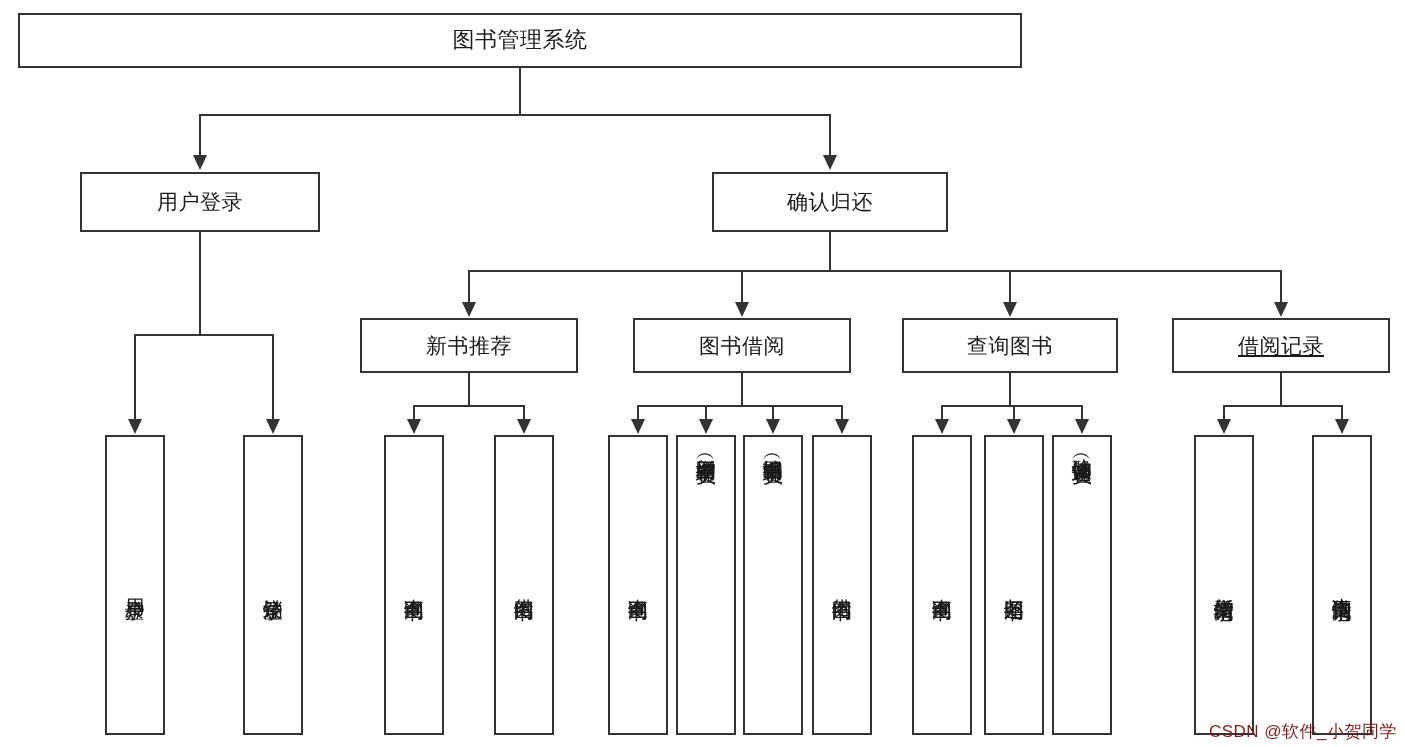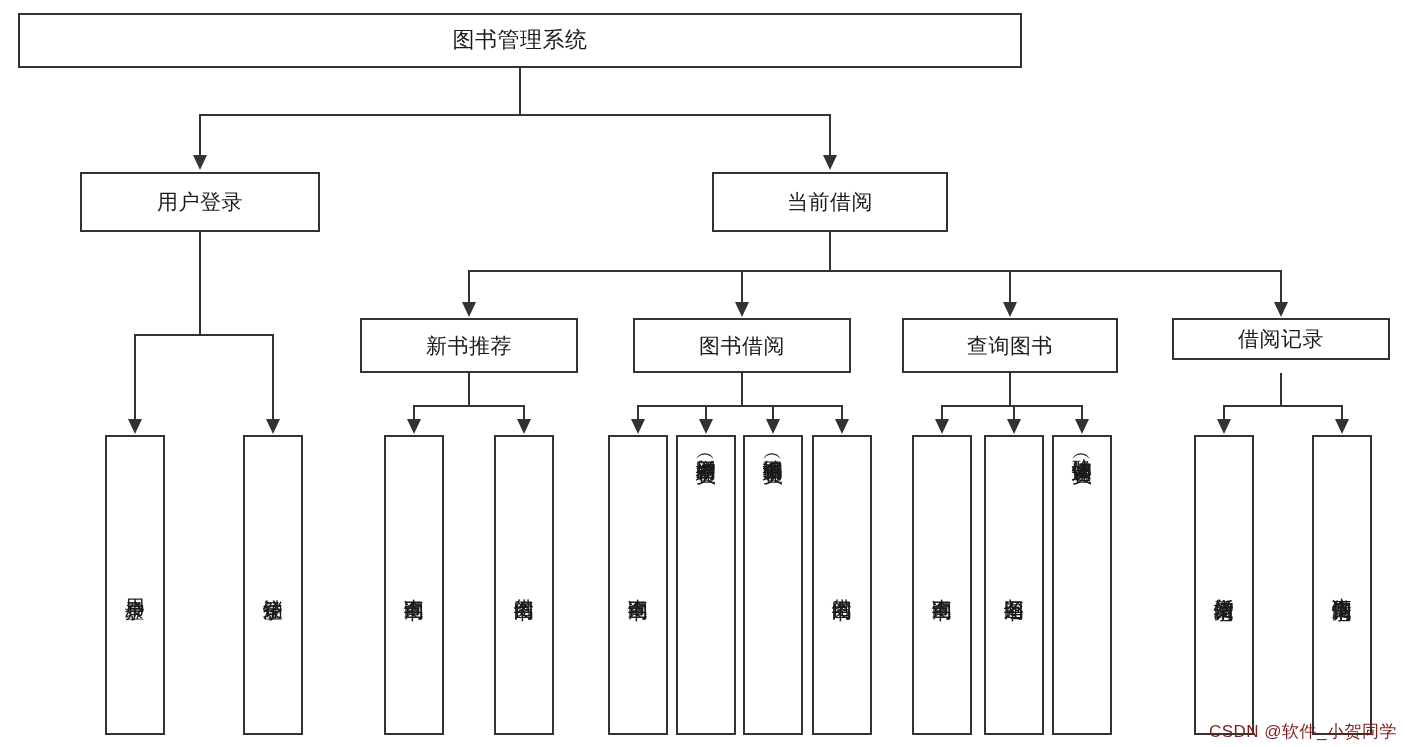--- a/index.html
+++ b/index.html
@@ -96,21 +96,21 @@
 
   <div class="ln v" style="left:199px; top:114px; height:42px;"></div>
   <div class="arrow" style="left:193px; top:155px;"></div>
   <div class="ln v" style="left:829px; top:114px; height:42px;"></div>
   <div class="arrow" style="left:823px; top:155px;"></div>
 
   <div class="node horiz" style="left:80px; top:172px; width:240px; height:60px;">
     <span>用户登录</span>
   </div>
   <div class="node horiz" style="left:712px; top:172px; width:236px; height:60px;">
-    <span>当前借阅</span>
+    <span>确认归还</span>
   </div>
 
   <div class="ln v" style="left:199px; top:232px; height:103px;"></div>
   <div class="ln h" style="left:134px; top:334px; width:139px;"></div>
   <div class="ln v" style="left:134px; top:334px; height:86px;"></div>
   <div class="arrow" style="left:128px; top:419px;"></div>
   <div class="ln v" style="left:272px; top:334px; height:86px;"></div>
   <div class="arrow" style="left:266px; top:419px;"></div>
 
   <div class="ln v" style="left:829px; top:232px; height:39px;"></div>
@@ -126,21 +126,21 @@
 
   <div class="node horiz" style="left:633px; top:318px; width:218px; height:55px;">
     <span>图书借阅</span>
   </div>
   <div class="node horiz" style="left:360px; top:318px; width:218px; height:55px;">
     <span>新书推荐</span>
   </div>
   <div class="node horiz" style="left:902px; top:318px; width:216px; height:55px;">
     <span>查询图书</span>
   </div>
-  <div class="node horiz" style="left:1172px; top:318px; width:218px; height:42px;">
+  <div class="node horiz" style="left:1172px; top:318px; width:218px; height:55px;text-decoration:underline;">
     <span>借阅记录</span>
   </div>
 
   <div class="ln v" style="left:468px; top:373px; height:33px;"></div>
   <div class="ln h" style="left:413px; top:405px; width:111px;"></div>
   <div class="ln v" style="left:413px; top:405px; height:15px;"></div>
   <div class="arrow" style="left:407px; top:419px;"></div>
   <div class="ln v" style="left:523px; top:405px; height:15px;"></div>
   <div class="arrow" style="left:517px; top:419px;"></div>
 

